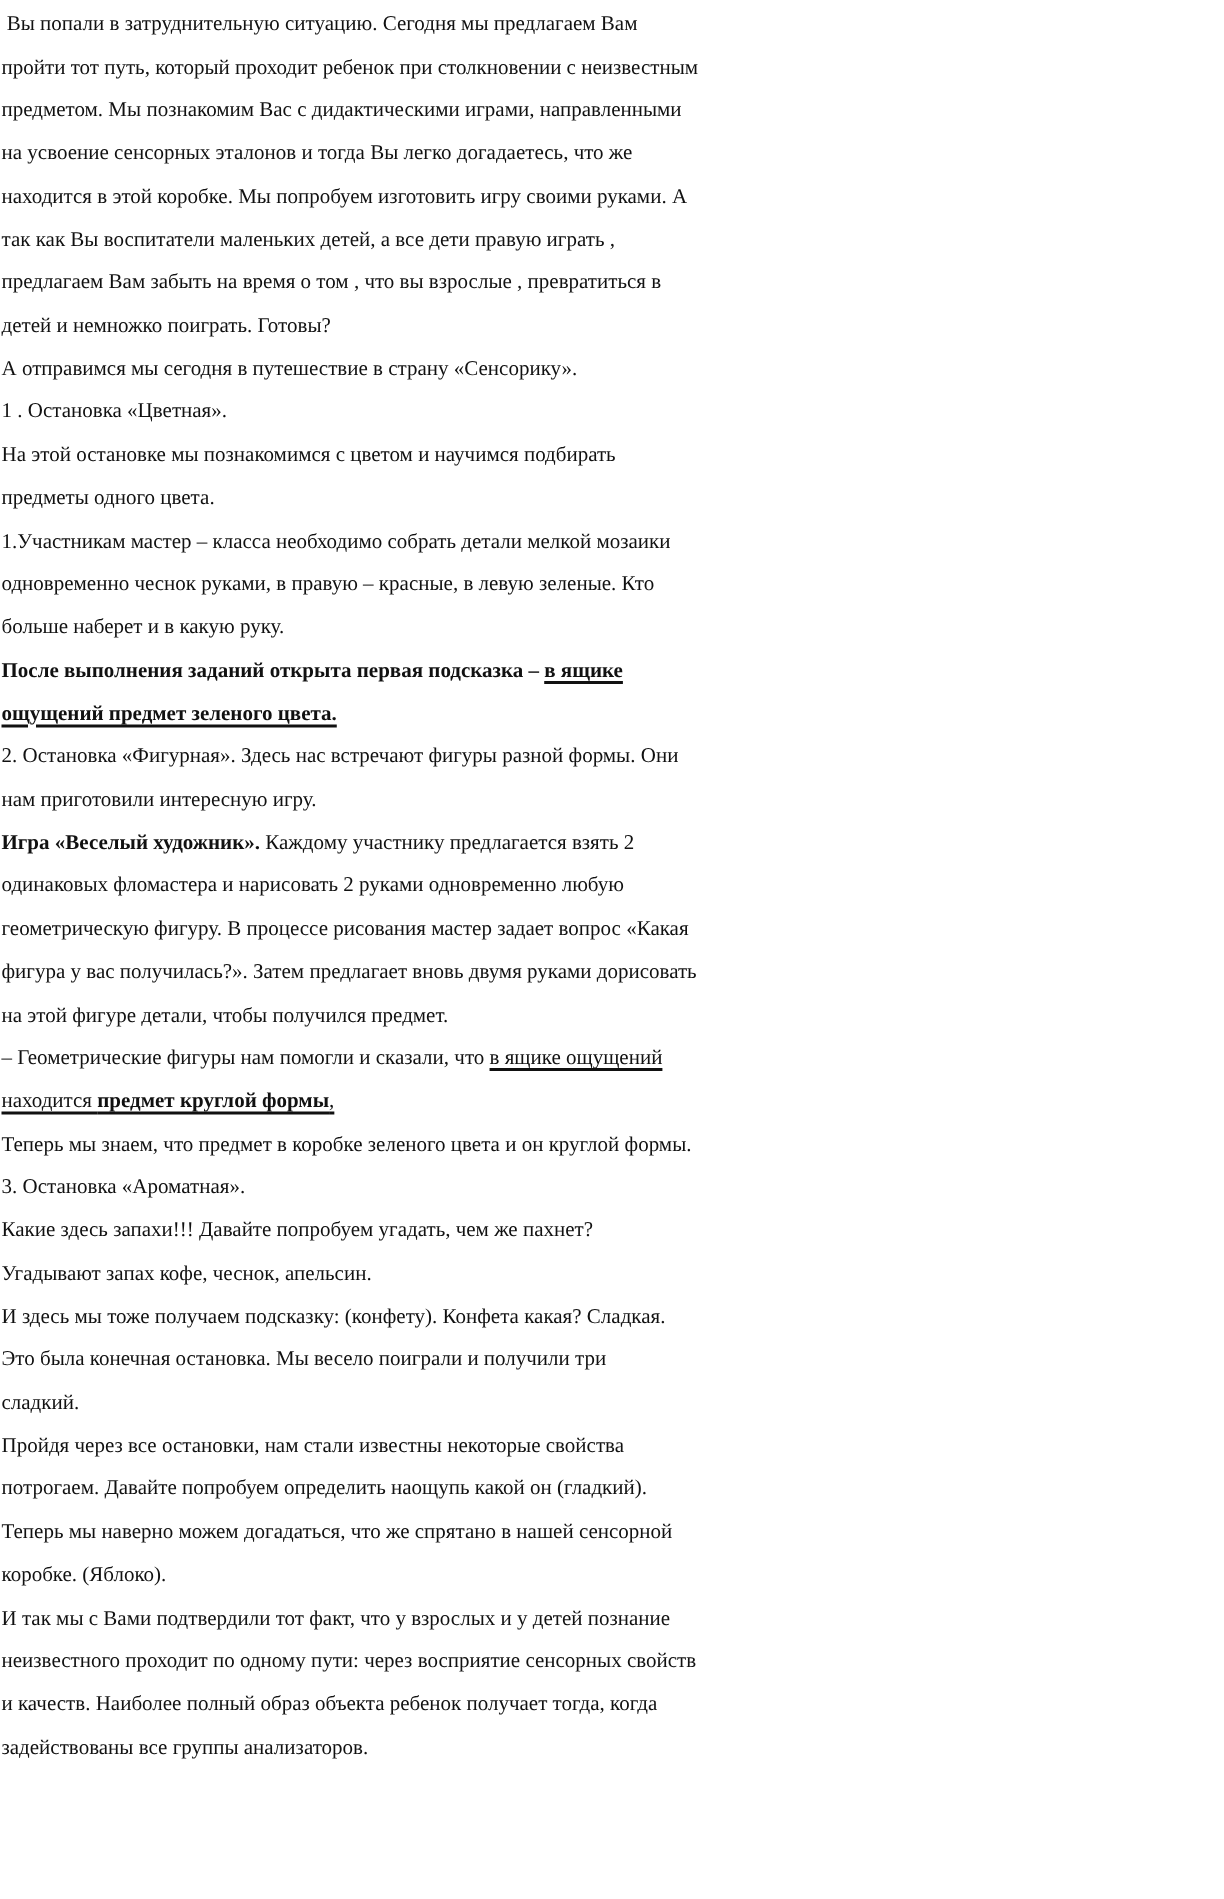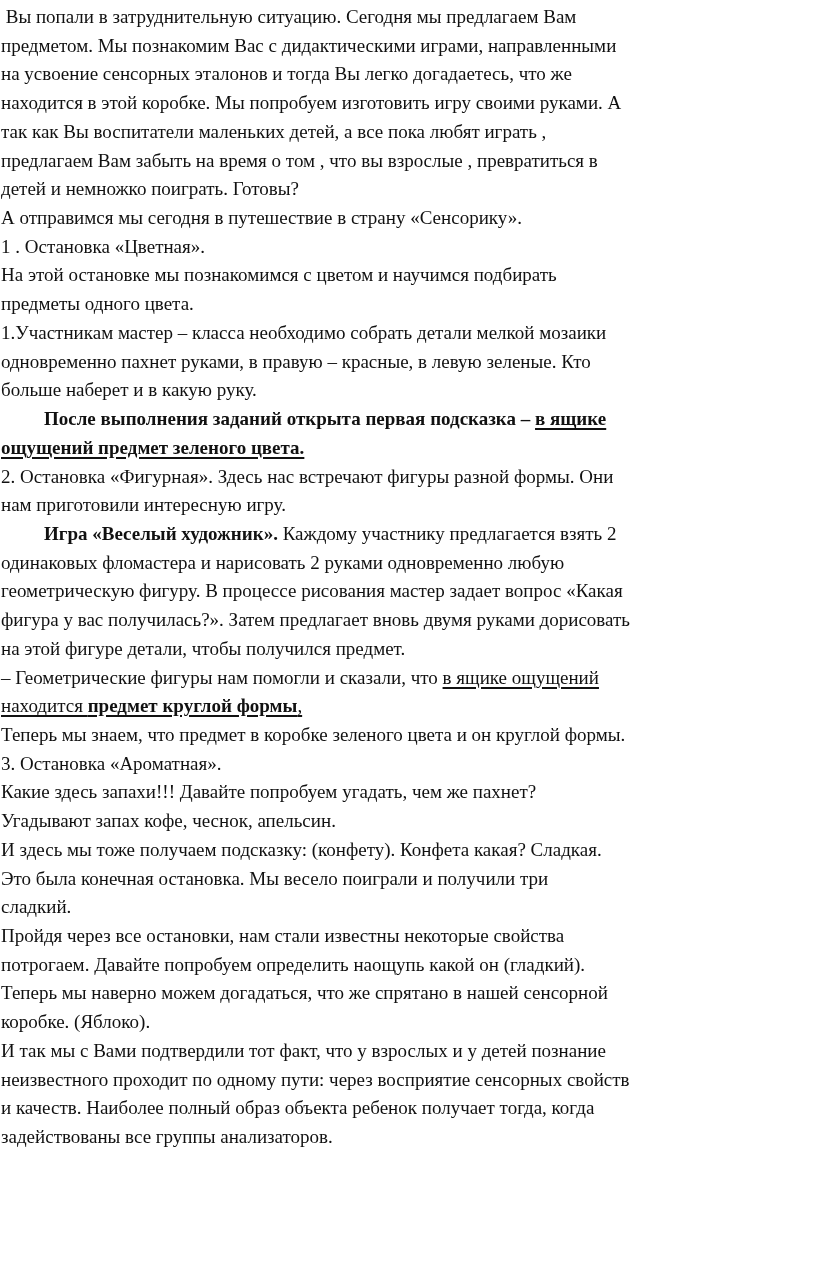--- a/index.html
+++ b/index.html
@@ -12,50 +12,51 @@
     height: 1266px;
     overflow: hidden;
     position: relative;
   }
   .page {
     position: absolute;
     left: 1px;
     top: 3px;
     width: 815px;
     font-family: "Liberation Serif", "DejaVu Serif", serif;
-    font-size: 19px;
+    font-size: 14px;
     line-height: 28.72px;
     color: #111111;
   }
   .line {
     display: block;
     white-space: pre;
     height: 28.72px;
   }
-  .b { font-weight: bold; padding-left: 43px; }
+  .b { font-weight: bold; }
   .u { text-decoration: underline; text-underline-offset: 3px; text-decoration-thickness: 1.5px; }
   .bu { font-weight: bold; text-decoration: underline; text-underline-offset: 3px; text-decoration-thickness: 2px; }
 </style>
 </head>
 <body>
 
 <div class="page" id="page">
     <span class="line"><span> Вы попали в затруднительную ситуацию. Сегодня мы предлагаем Вам</span></span>
+    <span class="line"><span>пройти тот путь, который проходит ребенок при столкновении с неизвестным</span></span>
     <span class="line"><span>предметом. Мы познакомим Вас с дидактическими играми, направленными</span></span>
     <span class="line"><span>на усвоение сенсорных эталонов и тогда Вы легко догадаетесь, что же</span></span>
     <span class="line"><span>находится в этой коробке. Мы попробуем изготовить игру своими руками. А</span></span>
-    <span class="line"><span>так как Вы воспитатели маленьких детей, а все пока любят играть ,</span></span>
+    <span class="line"><span>так как Вы воспитатели маленьких детей, а все дети правую играть ,</span></span>
     <span class="line"><span>предлагаем Вам забыть на время о том , что вы взрослые , превратиться в</span></span>
     <span class="line"><span>детей и немножко поиграть. Готовы?</span></span>
     <span class="line"><span>А отправимся мы сегодня в путешествие в страну «Сенсорику».</span></span>
     <span class="line"><span>1 . Остановка «Цветная».</span></span>
     <span class="line"><span>На этой остановке мы познакомимся с цветом и научимся подбирать</span></span>
     <span class="line"><span>предметы одного цвета.</span></span>
     <span class="line"><span>1.Участникам мастер – класса необходимо собрать детали мелкой мозаики</span></span>
-    <span class="line"><span>одновременно пахнет руками, в правую – красные, в левую зеленые. Кто</span></span>
+    <span class="line"><span>одновременно чеснок руками, в правую – красные, в левую зеленые. Кто</span></span>
     <span class="line"><span>больше наберет и в какую руку.</span></span>
     <span class="line"><span class="b">После выполнения заданий открыта первая подсказка – </span><span class="bu">в ящике</span></span>
     <span class="line"><span class="bu">ощущений предмет зеленого цвета.</span></span>
     <span class="line"><span>2. Остановка «Фигурная». Здесь нас встречают фигуры разной формы. Они</span></span>
     <span class="line"><span>нам приготовили интересную игру.</span></span>
     <span class="line"><span class="b">Игра «Веселый художник».</span><span> Каждому участнику предлагается взять 2</span></span>
     <span class="line"><span>одинаковых фломастера и нарисовать 2 руками одновременно любую</span></span>
     <span class="line"><span>геометрическую фигуру. В процессе рисования мастер задает вопрос «Какая</span></span>
     <span class="line"><span>фигура у вас получилась?». Затем предлагает вновь двумя руками дорисовать</span></span>
     <span class="line"><span>на этой фигуре детали, чтобы получился предмет.</span></span>

